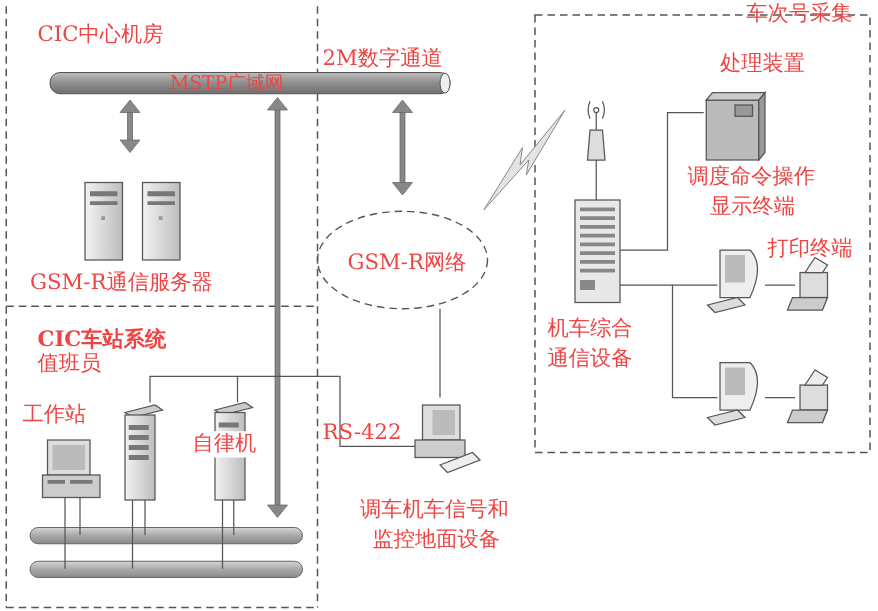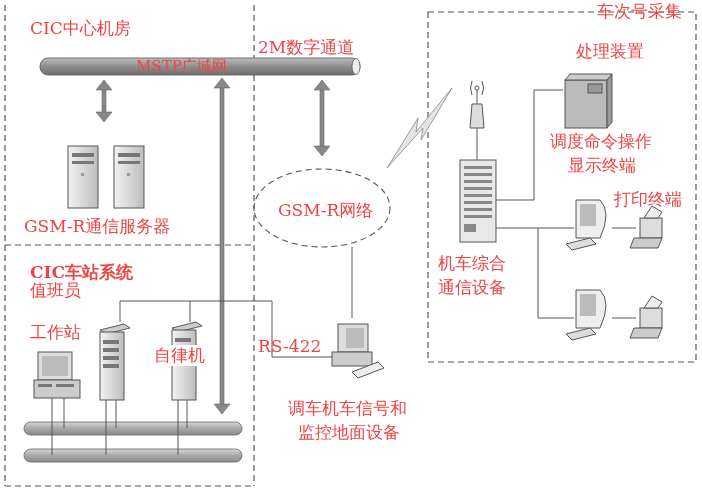--- a/index.html
+++ b/index.html
@@ -169,21 +169,21 @@
   </g>
 </svg>
 
 <div class="lbl" style="left:30px;top:18px;">CIC中心机房</div>
 <div class="lbl" style="left:30px;top:262px;font-weight:bold;">CIC车站系统</div>
 <div class="lbl" style="left:136px;top:56px;font-size:15px;">MSTP广域网</div>
 <div class="lbl" style="left:258px;top:37px;">2M数字通道</div>
 <div class="lbl" style="left:24px;top:216px;">GSM-R通信服务器</div>
 <div class="lbl" style="left:278px;top:200px;">GSM-R网络</div>
 <div class="lbl" style="left:30px;top:280px;font-family:Liberation Serif, serif;">值班员</div>
-<div class="lbl" style="left:30px;top:322px;">工作站</div>
+<div class="lbl" style="left:18px;top:322px;">工作站</div>
 <div class="lbl" style="left:126px;top:345px;background:#fff;margin-left:28px;">自律机</div>
 <div class="lbl" style="left:258px;top:336px;">RS-422</div>
 <div class="lbl" style="left:288px;top:398px;">调车机车信号和</div>
 <div class="lbl" style="left:298px;top:422px;">监控地面设备</div>
 <div class="lbl" style="left:567px;top:1px;margin-left:30px;">车次号采集</div>
 <div class="lbl" style="left:576px;top:41px;">处理装置</div>
 <div class="lbl" style="left:550px;top:131px;">调度命令操作</div>
 <div class="lbl" style="left:568px;top:155px;">显示终端</div>
 <div class="lbl" style="left:614px;top:189px;">打印终端</div>
 <div class="lbl" style="left:438px;top:253px;">机车综合</div>

